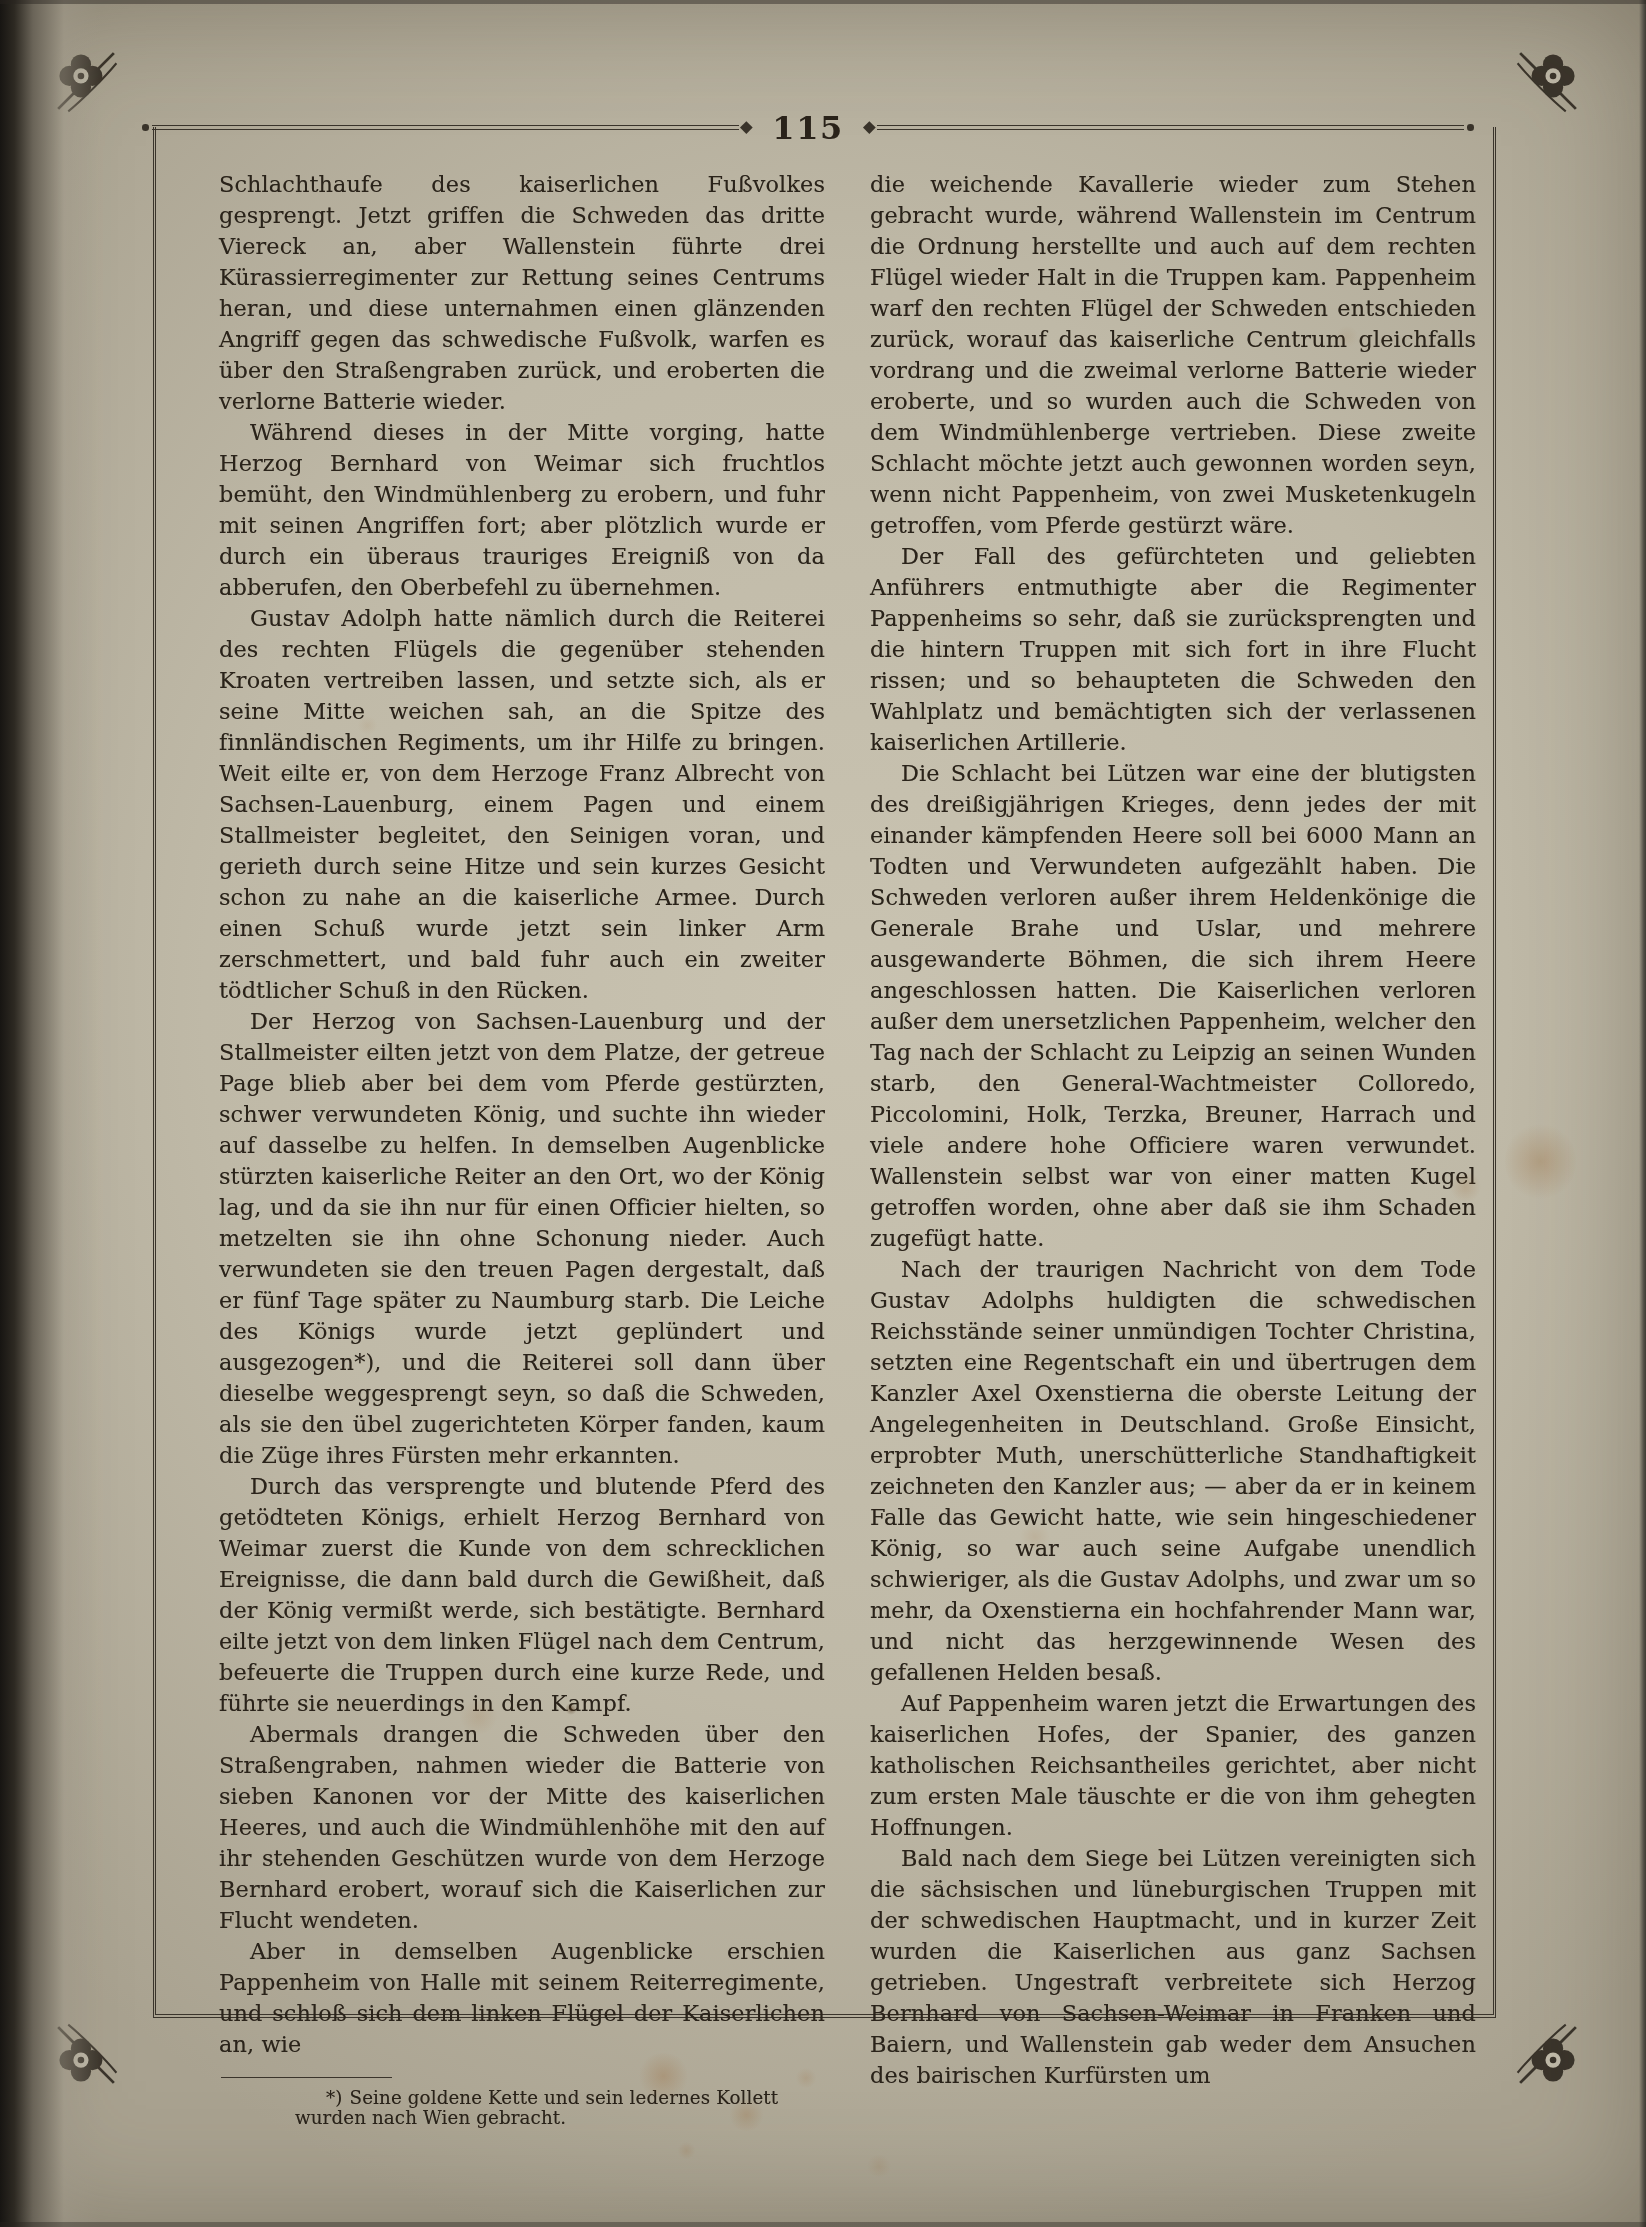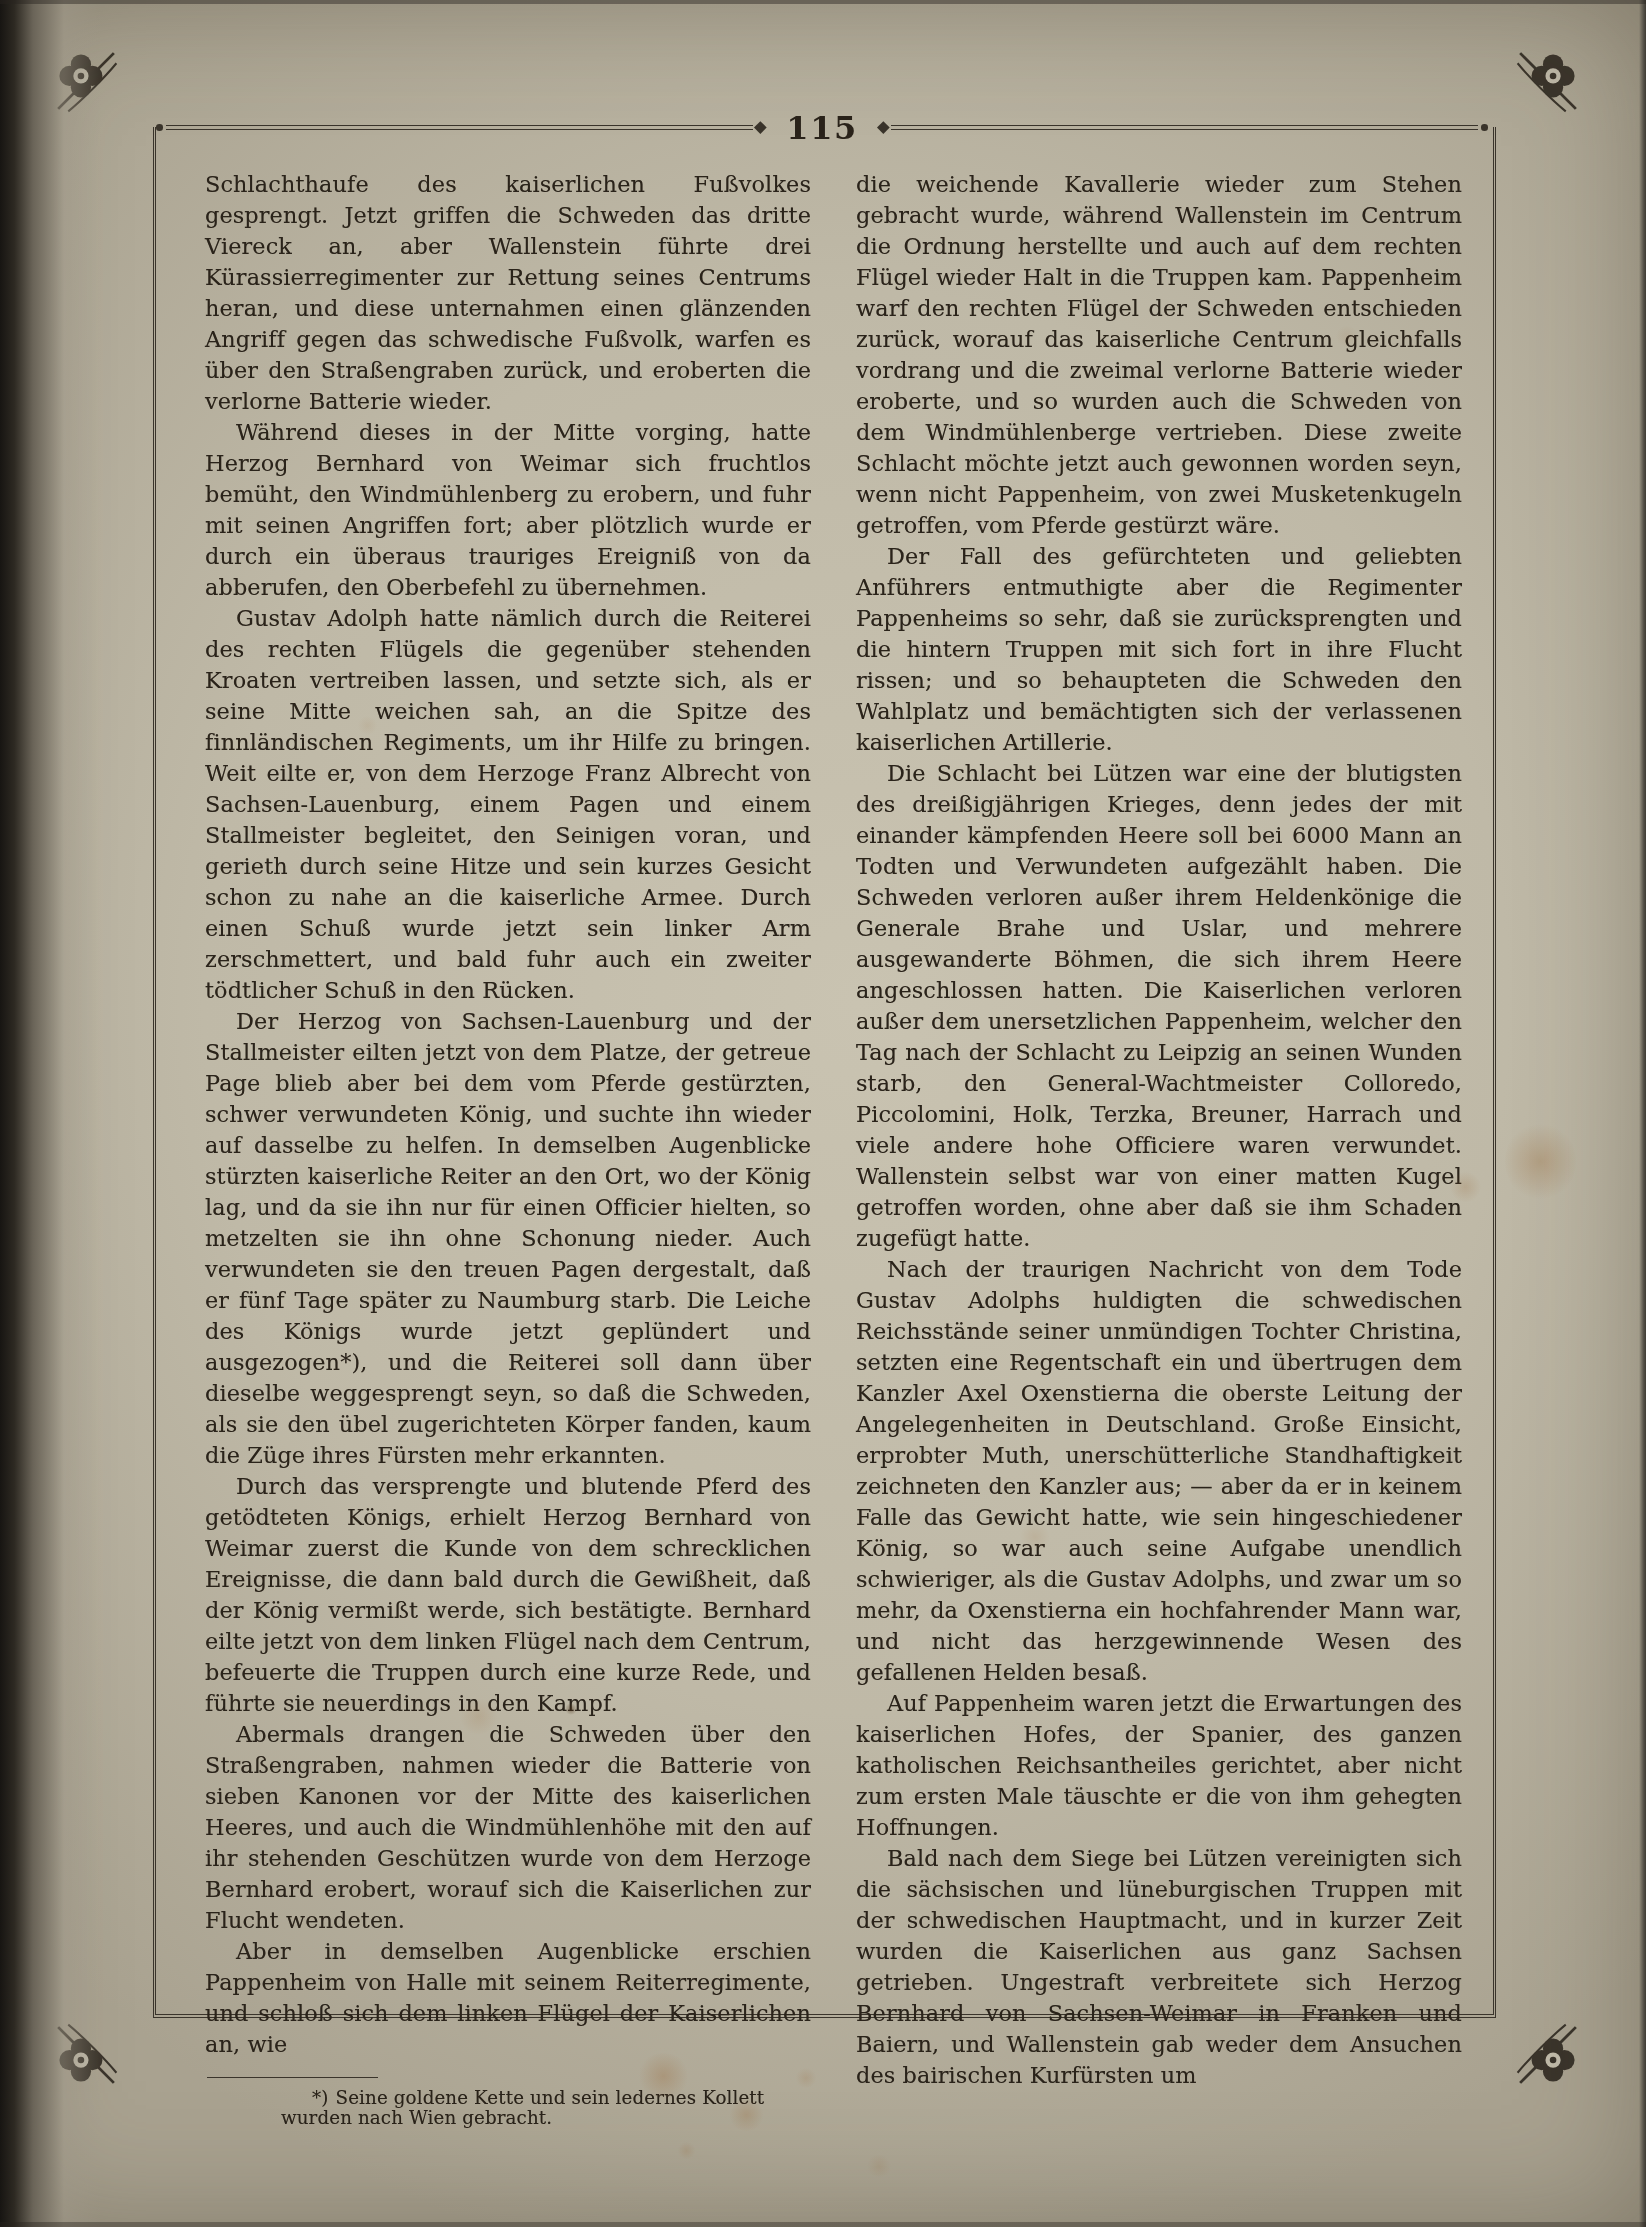--- a/index.html
+++ b/index.html
@@ -21,29 +21,29 @@
   
   .frame{position:absolute;left:153px;top:127px;width:1337px;height:1887px;
     border-left:3.6px double #3a342b;border-right:3.6px double #3a342b;border-bottom:4.6px double #3a342b;z-index:1;}
   .corner-ornament{position:absolute;width:76px;height:76px;z-index:2;}
   .corner-tl{left:48px;top:43px;}
   .corner-tr{left:1510px;top:43px;transform:scaleX(-1);}
   .corner-bl{left:48px;top:2017px;transform:scaleY(-1);}
   .corner-br{left:1510px;top:2017px;transform:scale(-1,-1);}
 
   
-  .header{position:absolute;left:156px;top:108px;width:1332px;height:39px;display:flex;align-items:center;z-index:2;}
+  .header{position:absolute;left:142px;top:108px;width:1332px;height:39px;display:flex;align-items:center;z-index:2;}
   .hrule{flex:1;display:flex;align-items:center;}
   .rule-end-circle{width:6.6px;height:6.6px;border-radius:50%;background:#3a342b;flex:0 0 auto;}
   .rule-lines{flex:1;height:3.6px;border-top:1.5px solid #3a342b;border-bottom:1px solid #3a342b;margin:0 3.1px;}
   .rule-end-diamond{width:8.7px;height:8.7px;background:#3a342b;transform:rotate(45deg);flex:0 0 auto;}
   .page-number{font-size:32px;font-weight:700;letter-spacing:1.5px;margin:0 21.4px;color:#2a231a;}
 
   
-  .content{position:absolute;left:205px;top:169px;width:1257px;height:1818px;display:flex;gap:45px;z-index:3;}
+  .content{position:absolute;left:219px;top:169px;width:1257px;height:1818px;display:flex;gap:45px;z-index:3;}
   .col{flex:1;text-align:justify;font-size:22.4px;line-height:31px;letter-spacing:0.1px;
     text-shadow:0 0 0.5px rgba(42,35,26,.35);}
   .col-left{display:flex;flex-direction:column;}
   .col p{margin:0;text-indent:31px;}
   .col p.noindent{text-indent:0;}
   .section-heading{font-size:24.4px;font-weight:700;text-align:center;margin:24.4px 0 21.4px;text-indent:0;letter-spacing:0.3px;}
   .footnote-block{margin-top:auto;padding-bottom:3.1px;}
   .footnote-rule{width:171px;border-top:1.5px solid #3a342b;margin:17.3px 0 10.2px 2px;}
   .footnote{font-size:18.3px;line-height:20px;padding-left:76px;text-indent:-47px;margin:0;text-align:left;}
   .footnote .marker{padding-right:7.1px;}

